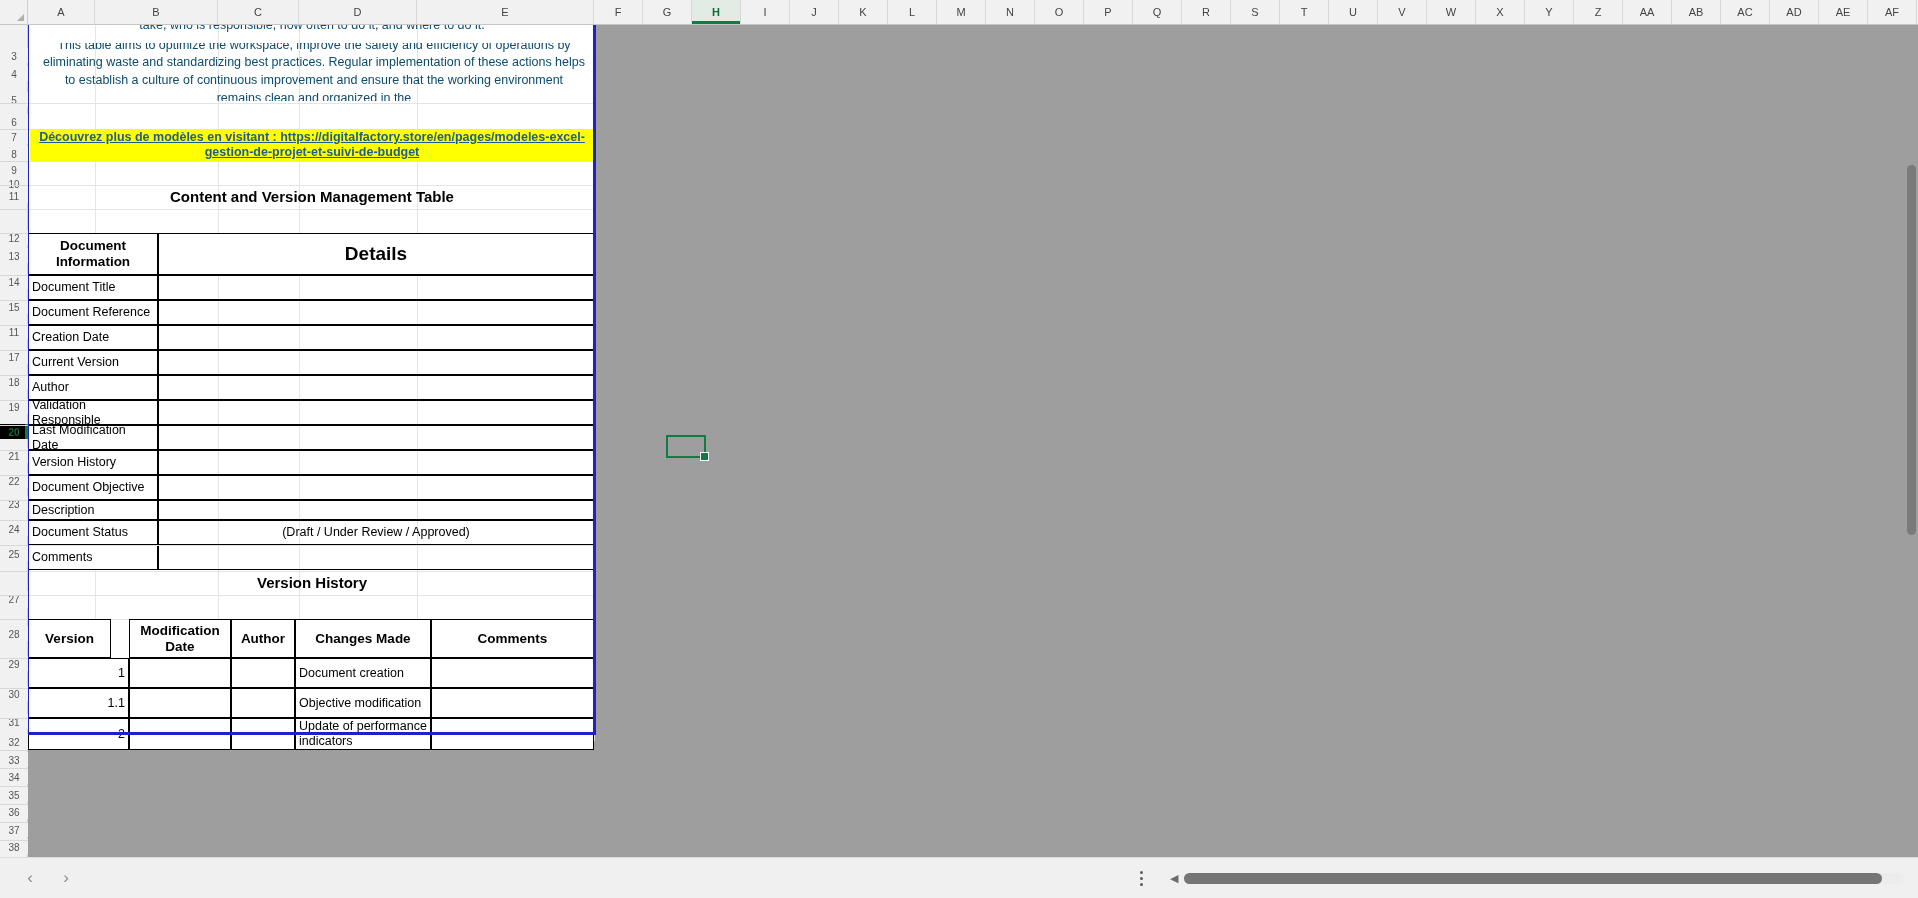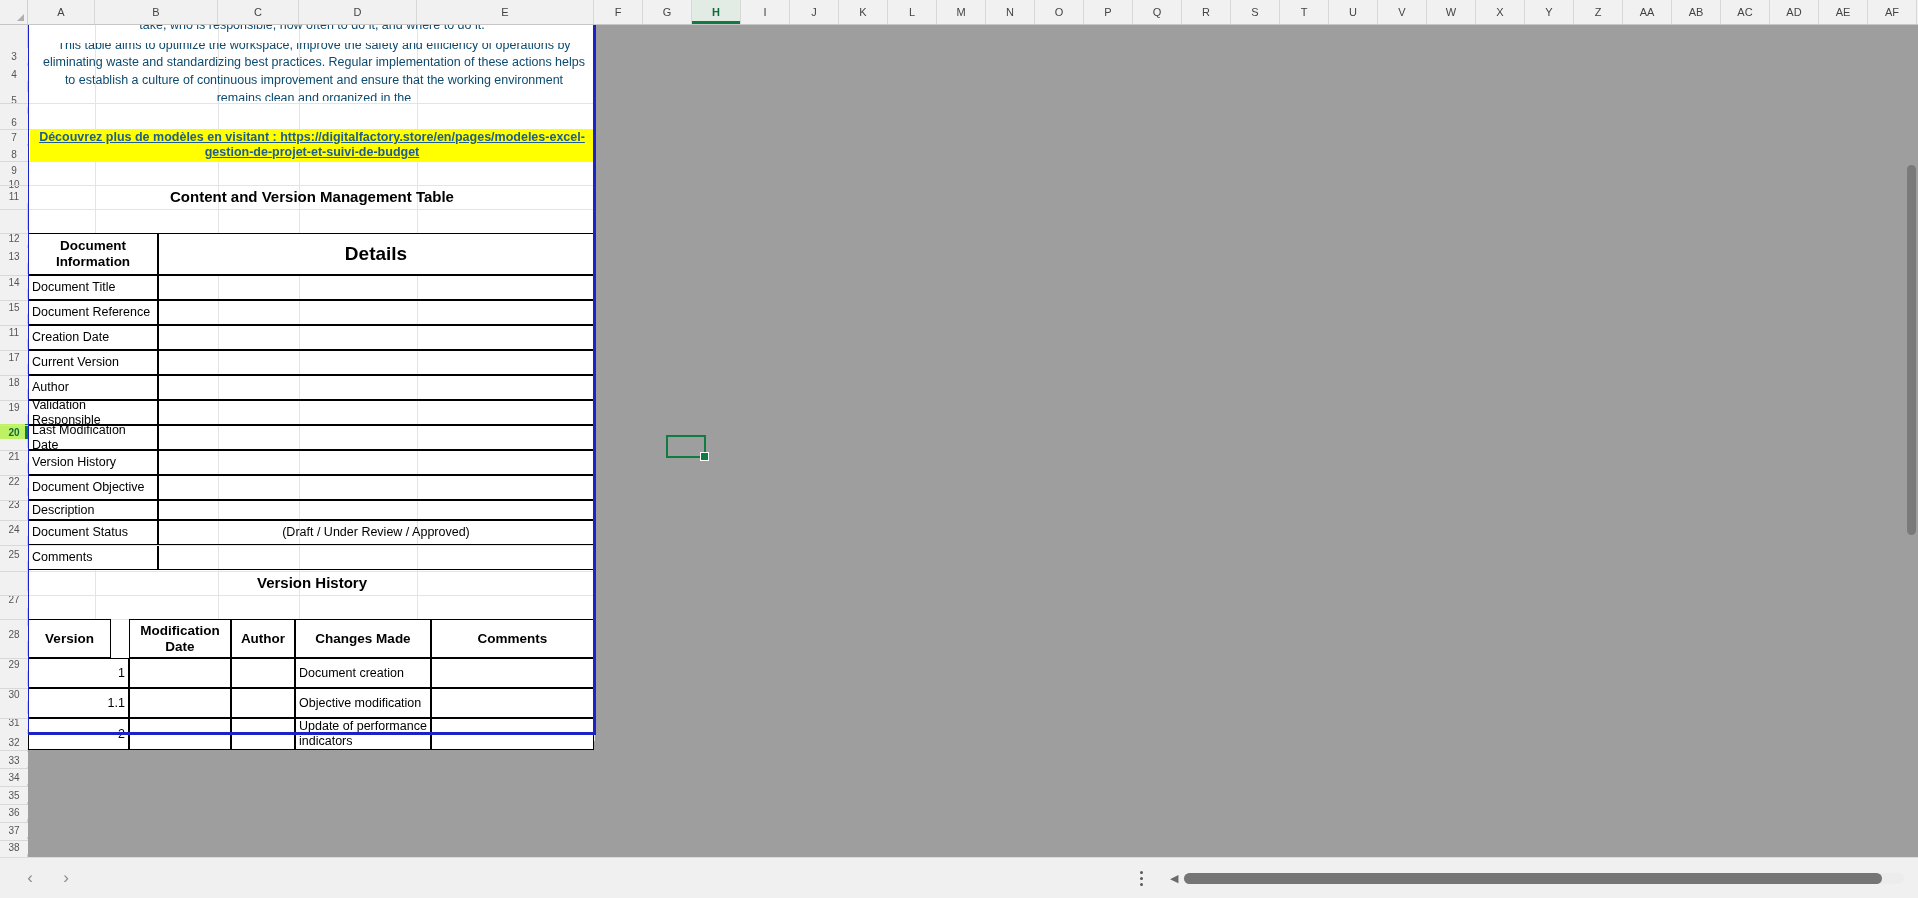--- a/index.html
+++ b/index.html
@@ -42,21 +42,21 @@
     background: #f1f1f1; border-right: 1px solid #d0d0d0;
   }
   .row-cell {
     position: absolute; left: 0; width: 28px;
     border-bottom: 1px solid #d8d8d8;
     font-size: 10px; color: #555;
     display: flex; align-items: flex-end; justify-content: center;
     padding-bottom: 1px; background: #f1f1f1; user-select: none;
   }
   .row-cell.active {
-    background: #bef264; color: #0f6b3f; font-weight: bold;
+    background: #000000; color: #0f6b3f; font-weight: bold;
     box-shadow: inset -3px 0 0 #107c41;
   }
 
   
   .grid-area {
     position: absolute; top: 25px; left: 28px;
     width: 1890px; height: 832px; background: #9e9e9e;
     overflow: hidden;
   }
   .empty-grid {

